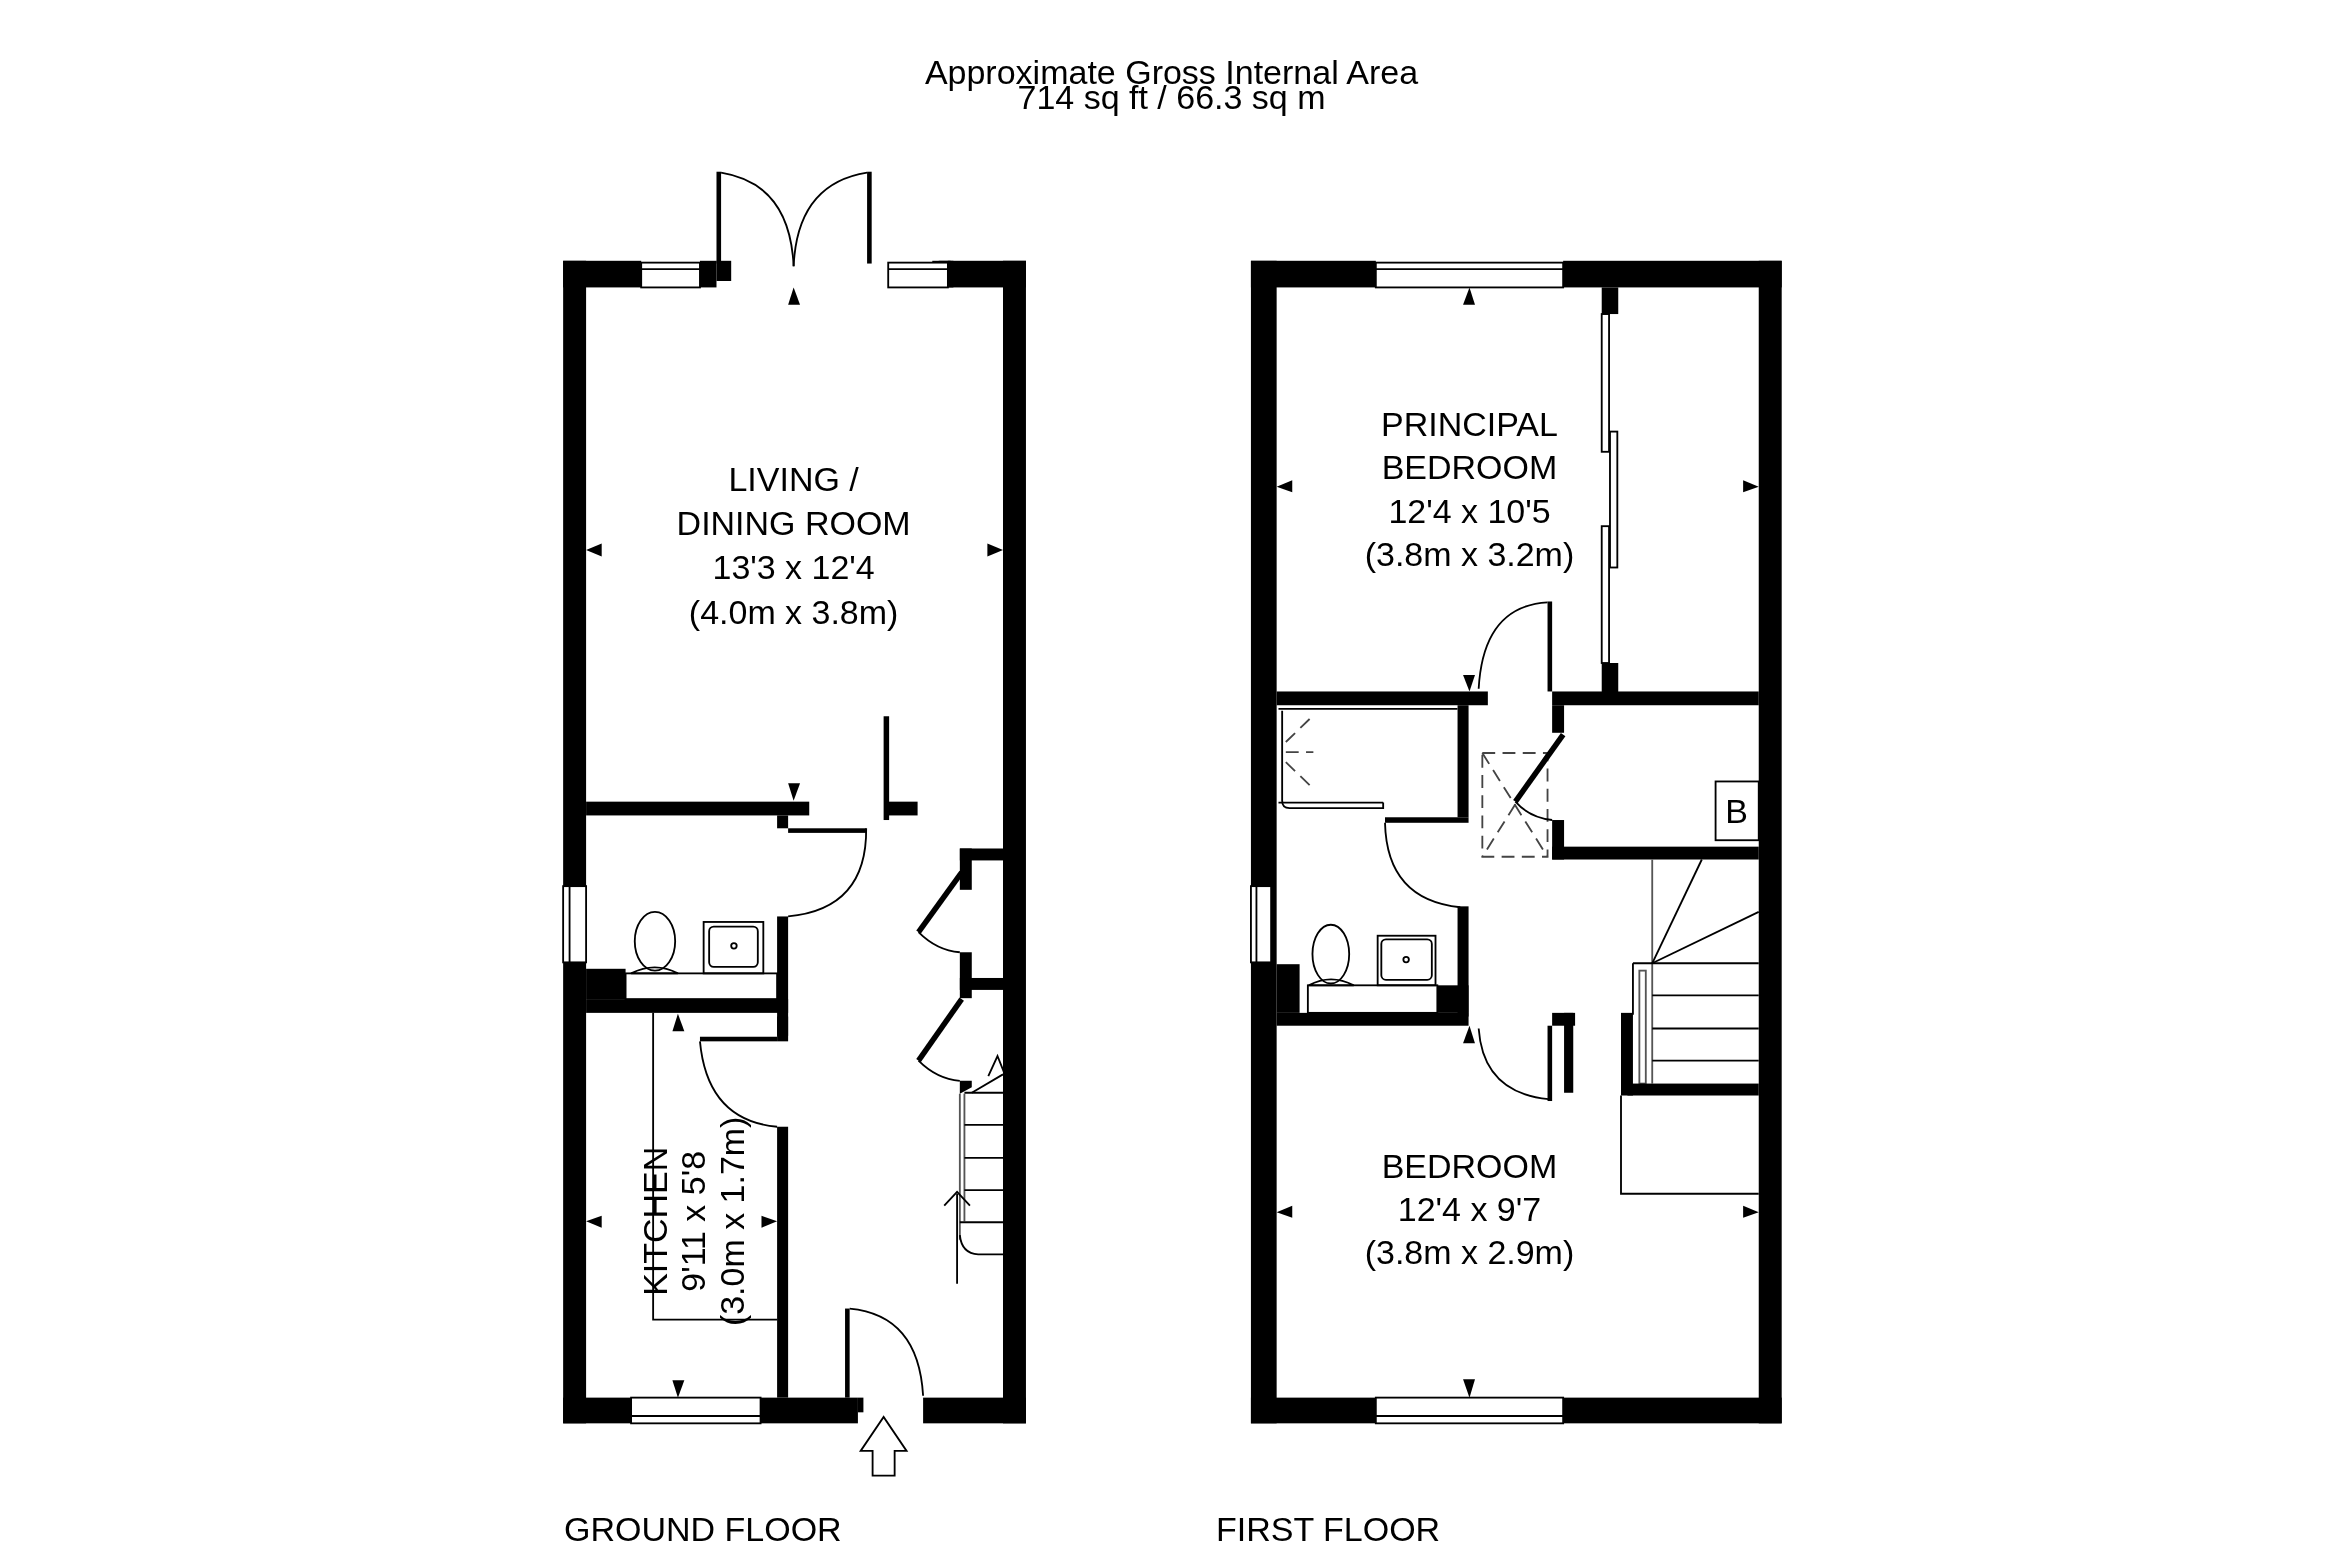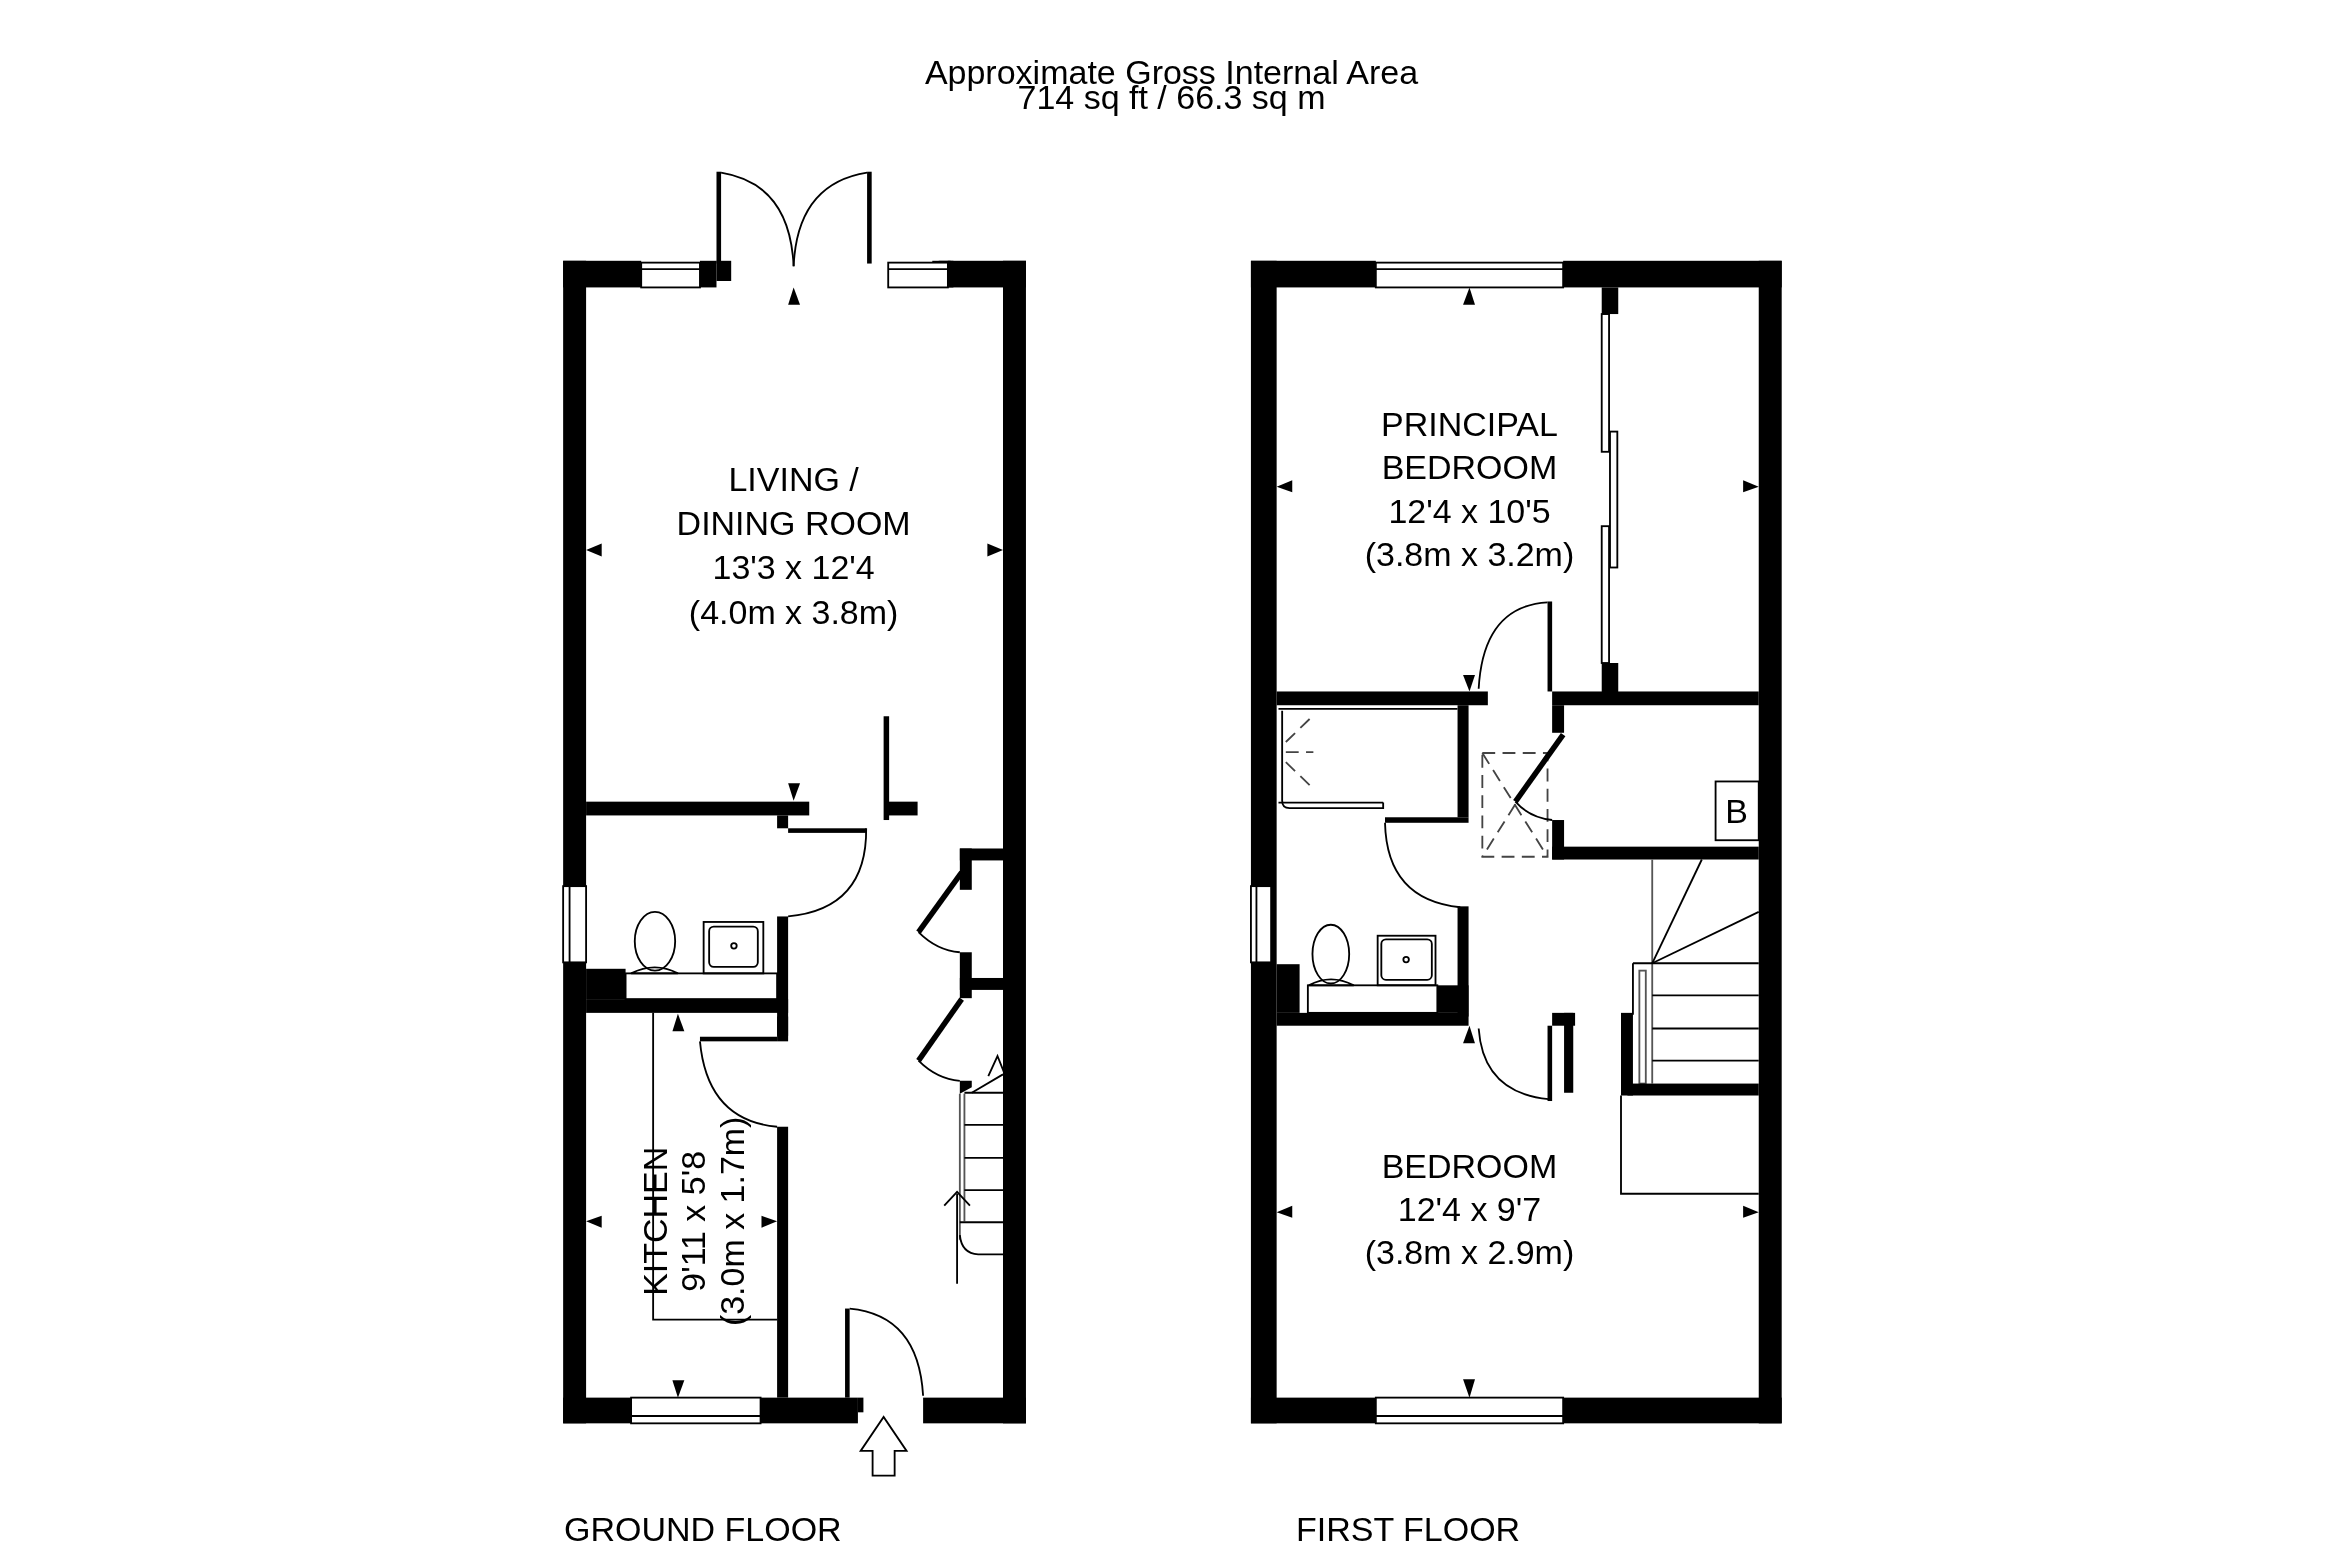--- a/index.html
+++ b/index.html
@@ -227,14 +227,14 @@
     <text class="room-label" x="1600" y="569"><tspan>12'4 x 10'5</tspan></text>
     <text class="room-label" x="1600" y="616"><tspan>(3.8m x 3.2m)</tspan></text>
 
     <text class="room-label" x="1600" y="1283"><tspan>BEDROOM</tspan></text>
     <text class="room-label" x="1600" y="1330"><tspan>12'4 x 9'7</tspan></text>
     <text class="room-label" x="1600" y="1377"><tspan>(3.8m x 2.9m)</tspan></text>
   </g>
 </svg>
 
 <div class="floor-label" style="left:564px;">GROUND FLOOR</div>
-<div class="floor-label" style="left:1296px;">FIRST FLOOR</div>
+<div class="floor-label" style="left:1216px;">FIRST FLOOR</div>
 
 
 </body></html>

